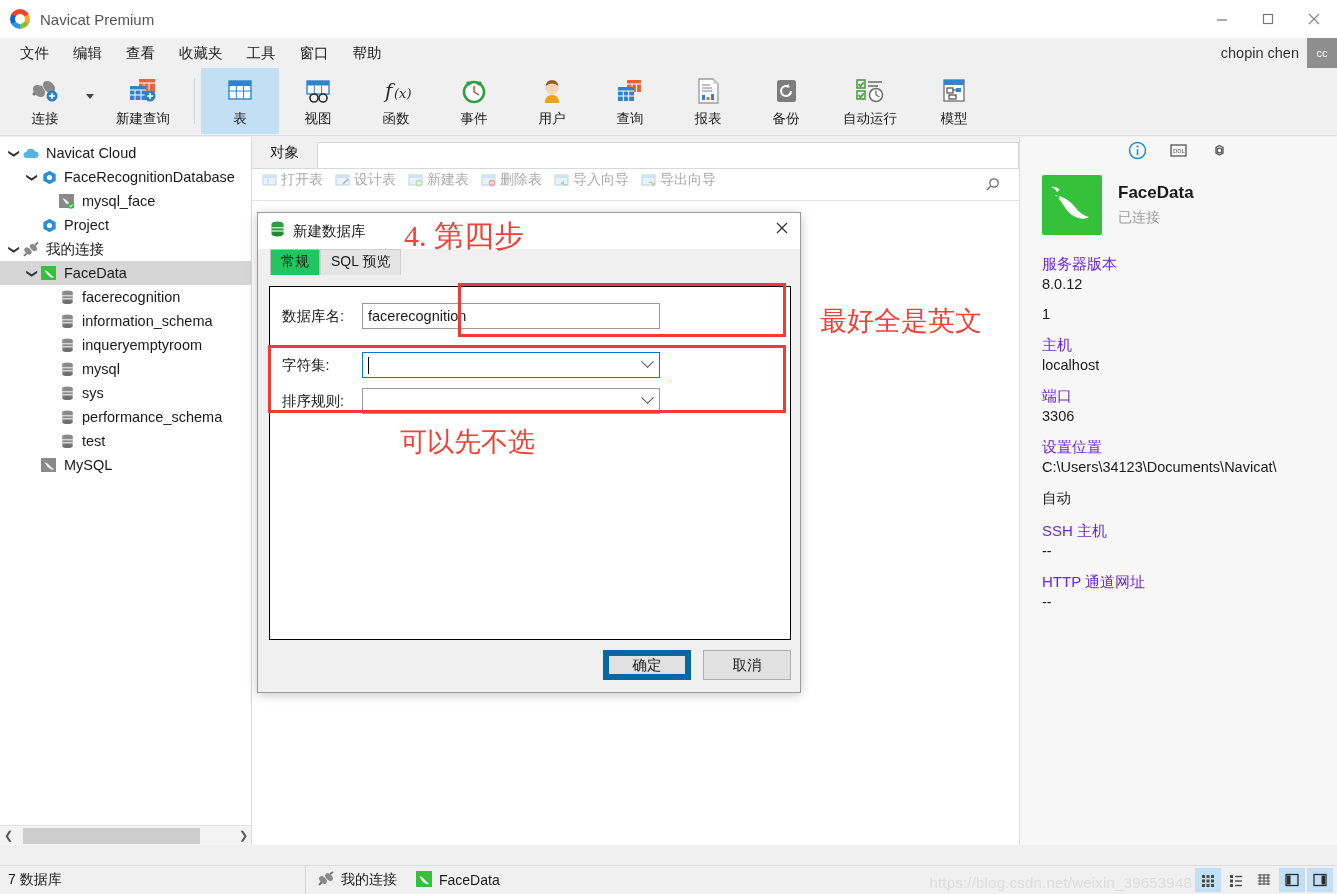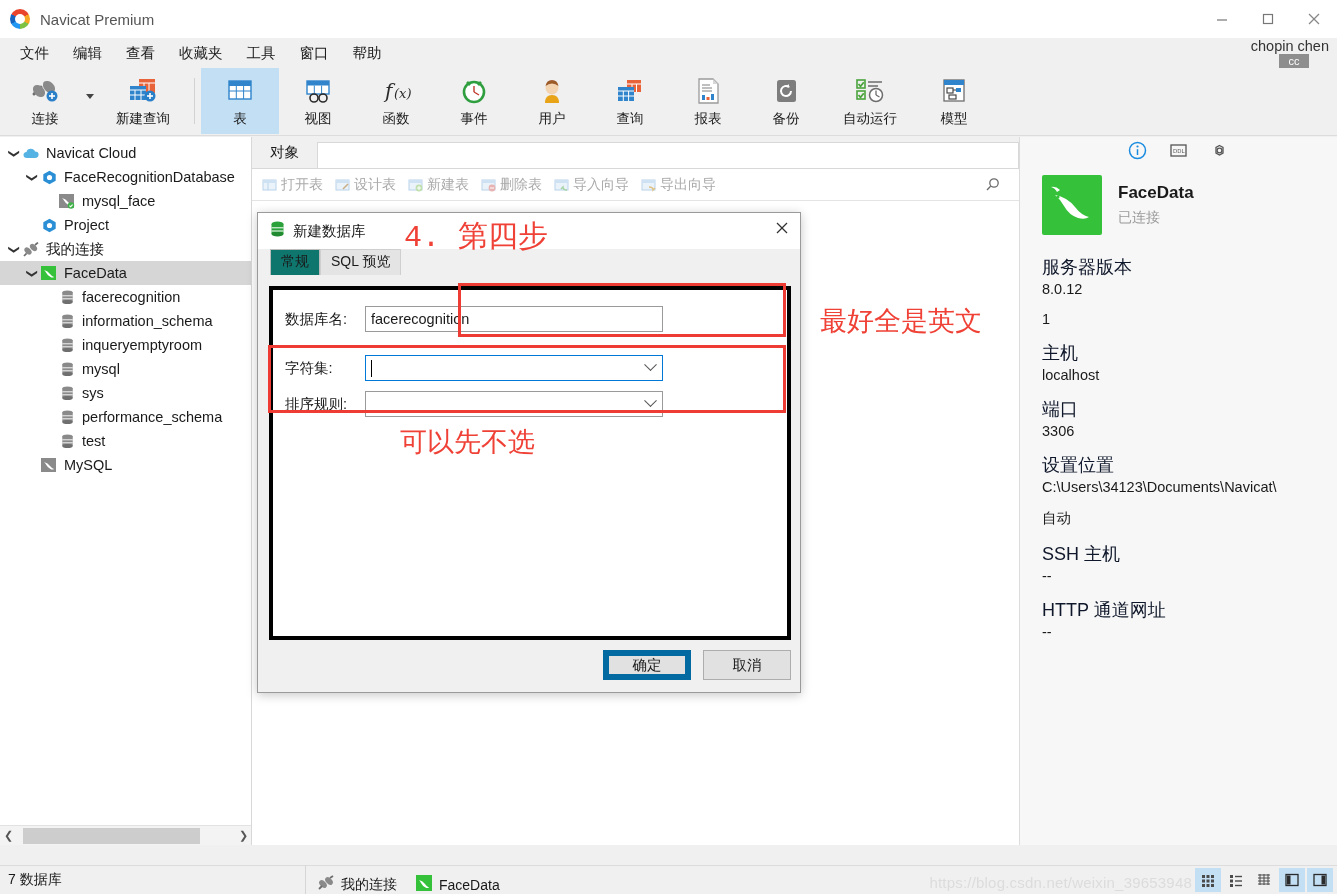--- a/index.html
+++ b/index.html
@@ -39,21 +39,21 @@
   
   .menubar {
     position: absolute; left: 0; top: 38px; width: 1212px; height: 30px;
     background: #f0f0f0; display: flex; align-items: center; padding-left: 8px;
   }
   .menu-item {
     padding: 3px 12px; font-size: 14.5px; color: #1a1a1a; white-space: nowrap;
   }
   .user-area {
     position: absolute; right: 0; top: 38px; height: 30px;
-    display: flex; align-items: center; flex-direction: column;
+    display: flex; align-items: center;
   }
   .user-name { font-size: 14.5px; color: #333; margin-right: 8px; }
   .user-avatar {
     width: 30px; height: 30px; background: #8e8e8e; color: #fff;
     font-size: 11px; display: flex; align-items: center; justify-content: center;
   }
 
   
   .ribbon {
     position: absolute; left: 0; top: 68px; width: 1337px; height: 68px;
@@ -115,21 +115,21 @@
   .objtab {
     padding: 5px 18px 6px 18px; font-size: 14.5px; color: #1a1a1a;
     background: #f0f0f0;
     margin-top: 40px;
   }
   .tabfill {
     flex: 1; height: 26px; background: #ffffff;
     border: 1px solid #d8d8d8; border-bottom: none; margin-right: 0;
   }
   .objbar {
-    height: 32px; background: #ffffff; display: flex; align-items: center;
+    height: 32px; background: #ffffff; display: flex; align-items: flex-start;
     padding-left: 6px; border-bottom: 1px solid #e4e4e4; position: relative;
   }
   .objbtn {
     display: flex; align-items: center; gap: 4px; padding: 2px 8px 2px 4px;
     font-size: 14px; color: #aaaaaa;
   }
   .obj-search { position: absolute; right: 18px; top: 7px; }
   .listarea { height: 644px; background: #ffffff; }
 
   
@@ -138,28 +138,28 @@
     background: #f7f7f7; border-left: 1px solid #dcdcdc;
   }
   .ip-tabs { height: 30px; display: flex; align-items: center; justify-content: center; gap: 22px; }
   .ip-head { display: flex; align-items: center; gap: 16px; padding: 8px 0 6px 22px; }
   .ip-logo {
     width: 60px; height: 60px; background: #36c13b; position: relative; border-radius: 2px;
   }
   .ip-name { font-size: 17px; font-weight: bold; color: #1a1a1a; }
   .ip-status { font-size: 14px; color: #9a9a9a; margin-top: 6px; }
   .ip-field { padding: 0 22px; margin-top: 14px; }
-  .ip-label { font-size: 18px; color: #0f172a; }
+  .ip-label { font-size: 15px; color: #6d28d9; }
   .ip-value { font-size: 14.5px; color: #1a1a1a; margin-top: 2px; }
 
   
   .statusbar {
     position: absolute; left: 0; bottom: 0; width: 1337px; height: 29px;
     background: #f0f0f0; border-top: 1px solid #dcdcdc;
-    display: flex; align-items: flex-end; font-size: 14px; color: #1a1a1a;
+    display: flex; align-items: center; font-size: 14px; color: #1a1a1a;
   }
   .sb-left { width: 306px; padding-left: 8px; border-right: 1px solid #d6d6d6; height: 29px;
              display: flex; align-items: center; }
   .sb-mid { display: flex; align-items: center; gap: 7px; padding-left: 12px; }
   .sb-right { position: absolute; right: 4px; top: 2px; display: flex; align-items: center; gap: 2px; }
   .sb-vbtn {
     width: 26px; height: 24px; display: flex; align-items: center; justify-content: center;
   }
   .sb-vbtn.on { background: #c3dff4; }
   .watermark {
@@ -176,24 +176,24 @@
     height: 36px; background: #ffffff; display: flex; align-items: center; padding-left: 12px;
     position: relative;
   }
   .dlg-title-text { font-size: 14.5px; color: #1a1a1a; margin-left: 8px; }
   .dlg-close { position: absolute; right: 10px; top: 7px; color: #333; }
   .dlg-tabs { display: flex; align-items: flex-end; height: 26px; padding-left: 12px; background: #f0f0f0; }
   .dtab {
     font-size: 14px; padding: 3px 10px 4px 10px; color: #1a1a1a; background: #e4e4e4;
     border: 1px solid #cfcfcf; border-bottom: none;
   }
-  .dtab.active { background: #0f766e; border-color: #bdbdbd; text-align: center; }
+  .dtab.active { background: #22c55e; border-color: #bdbdbd; text-align: center; }
   .dlg-body {
     position: absolute; left: 11px; top: 73px; width: 522px; height: 354px;
-    background: #ffffff; border: 4px solid #000000;
+    background: #ffffff; border: 1px solid #000000;
   }
   .frow { display: flex; align-items: center; height: 30px; padding-left: 12px; }
   .flabel { width: 80px; font-size: 14.5px; color: #1a1a1a; }
   .ftext {
     width: 298px; height: 26px; border: 1px solid #9a9a9a; background: #fff;
     font-size: 14.5px; color: #1a1a1a; padding: 0 5px; line-height: 24px;
   }
   .fselect {
     width: 298px; height: 26px; background: #fff; border: 1px solid #9a9a9a;
     position: relative; font-size: 14px;
@@ -210,21 +210,21 @@
     position: absolute; width: 88px; height: 30px; font-size: 14.5px; color: #1a1a1a;
     display: flex; align-items: center; justify-content: center;
     background: #e1e1e1; border: 1px solid #adadad;
   }
   .btn.primary { border: 6px solid #0369a1; background: #e1e1e1; }
 
   
   .annot-box { position: absolute; border: 3px solid #ee3b33; pointer-events: none; }
   .annot-text {
     position: absolute; color: #ef4136; white-space: nowrap;
-    font-family: Liberation Mono, monospace;
+    font-family: Liberation Serif, serif;
     text-align: right;
   }
 </style>
 </head>
 <body>
 
 <div id="app">
 
   <div class="titlebar">
     <div class="app-logo"></div>

